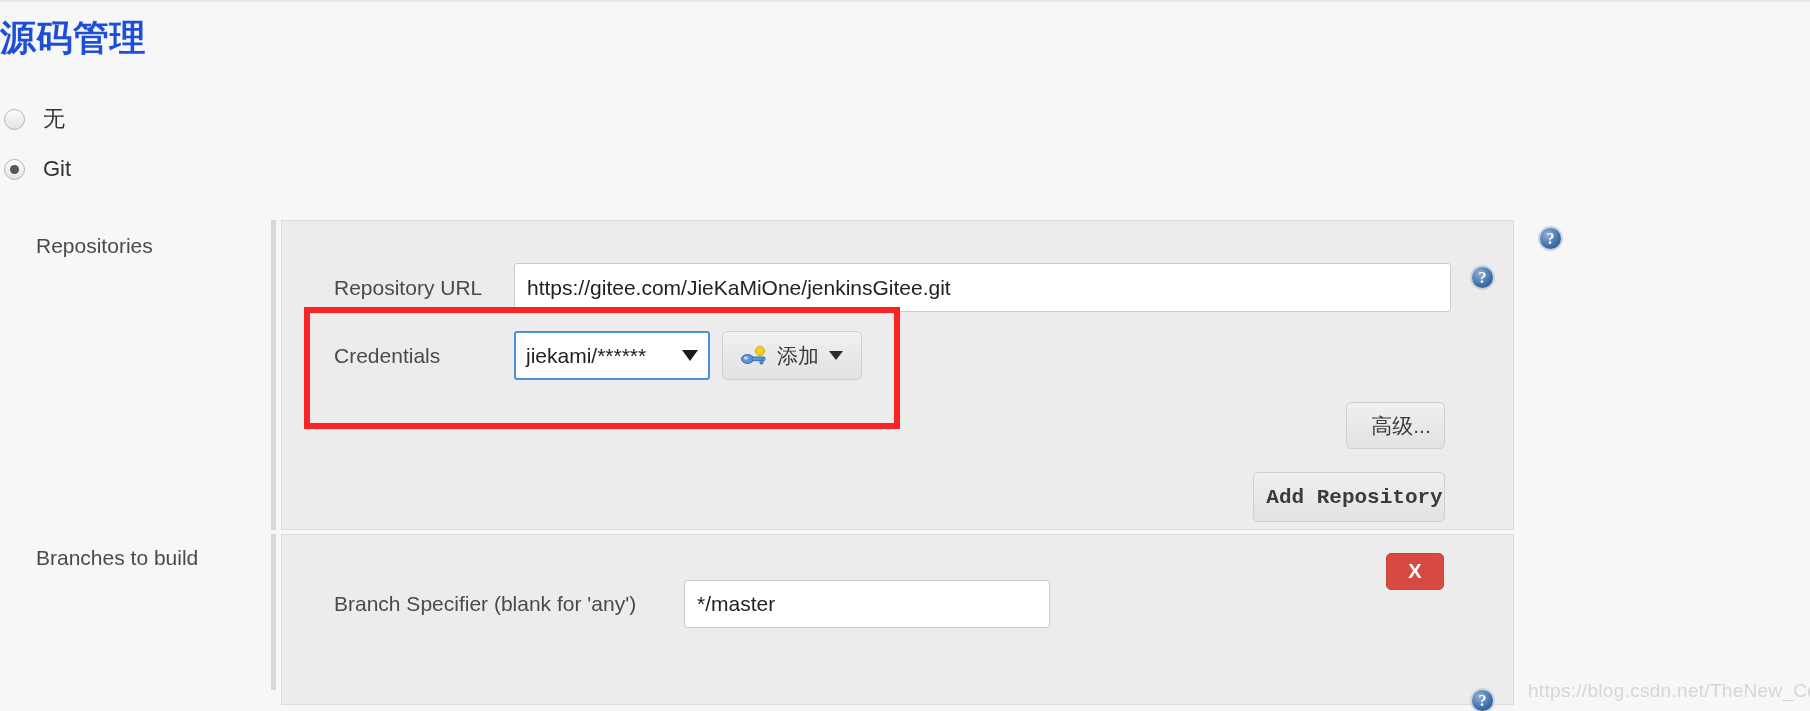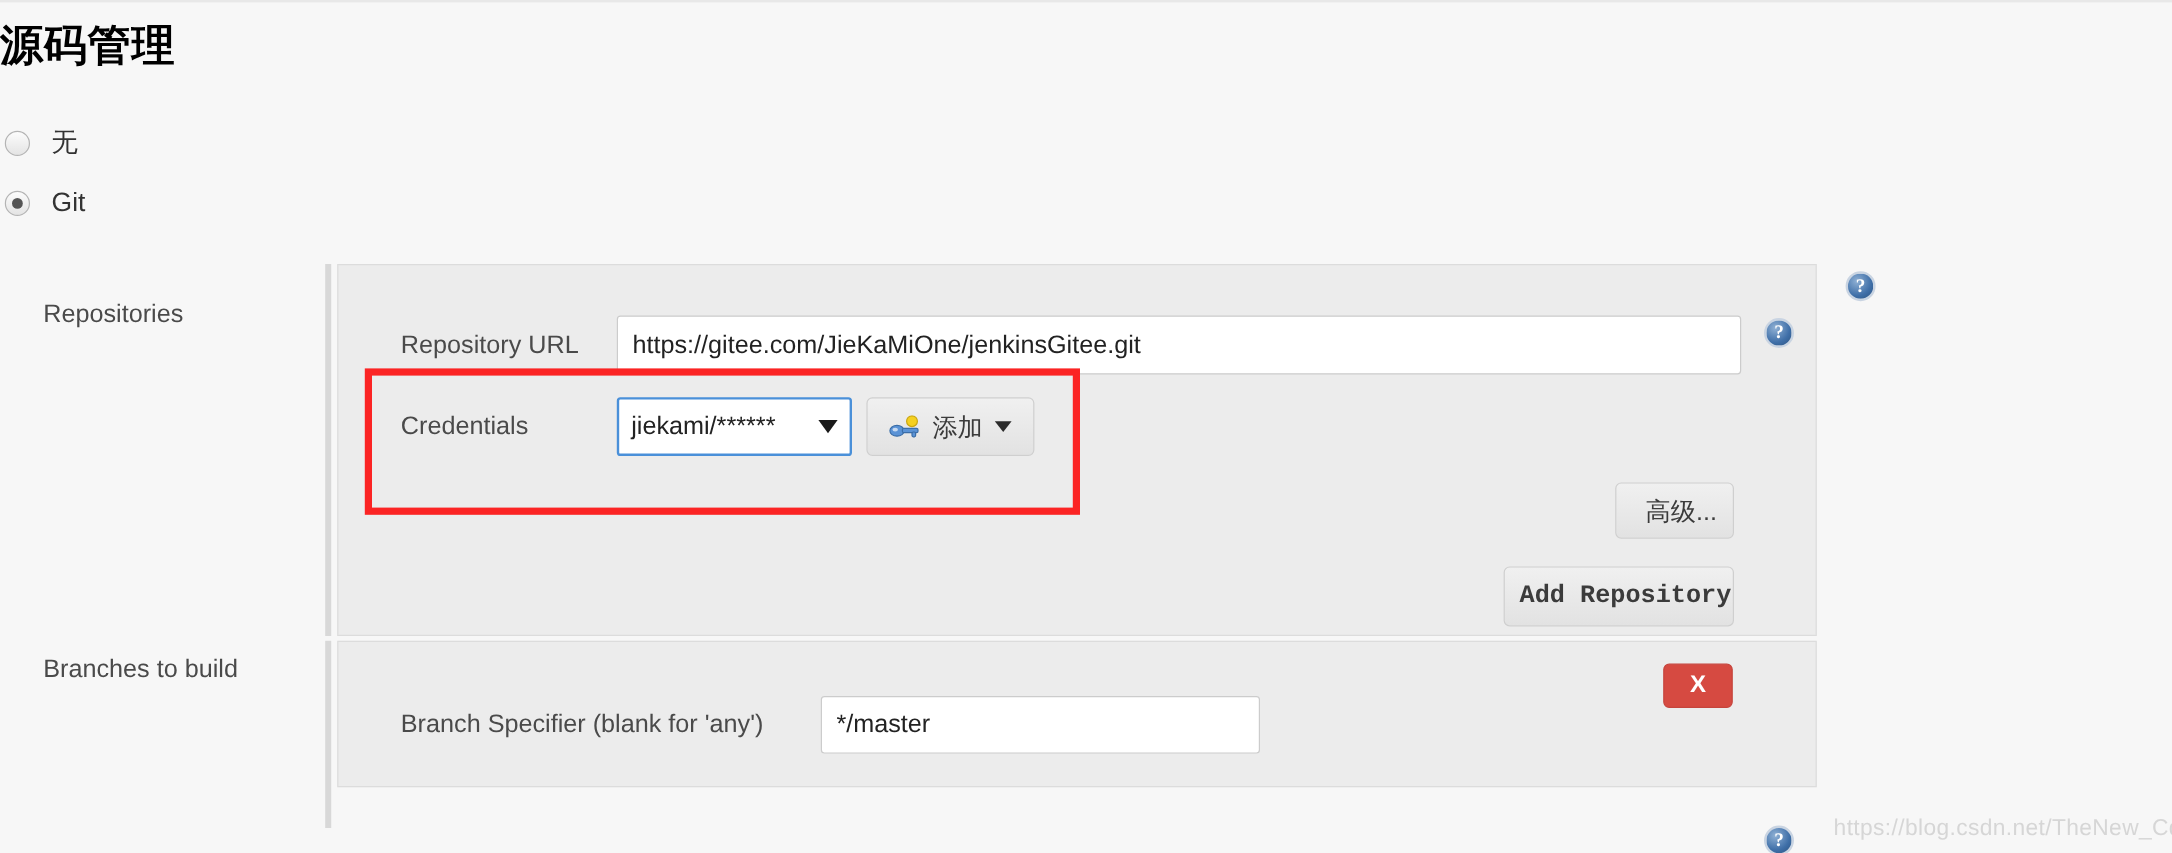--- a/index.html
+++ b/index.html
@@ -25,21 +25,21 @@
     background: #e8e8e8;
   }
 
   
   .page-title {
     position: absolute;
     top: 14px;
     left: 0px;
     font-size: 36px;
     font-weight: bold;
-    color: #000000;
+    color: #1d4ed8;
     letter-spacing: 0.5px;
     white-space: nowrap;
   }
 
   
   .radio-row {
     position: absolute;
     left: 4px;
     display: flex;
     align-items: center;
@@ -94,21 +94,21 @@
   }
   .panel {
     position: absolute;
     background: #ececec;
     border: 1px solid #dcdcdc;
     box-sizing: border-box;
   }
 
   
   #repositories-section { top: 216px; height: 320px; }
-  #repositories-section .section-label { top: 34px; }
+  #repositories-section .section-label { top: 18px; }
   #repositories-section .section-divider { left: 271px; top: 4px; height: 310px; }
   #repositories-section .panel {
     left: 281px; top: 4px;
     width: 1233px; height: 310px;
   }
 
   .field-row {
     position: absolute;
     display: flex;
     align-items: center;
@@ -239,21 +239,21 @@
     color: #3b3b3b;
     font-family: Liberation Mono, monospace;
   }
 
   
   #branches-section { top: 534px; height: 156px; }
   #branches-section .section-label { top: 12px; }
   #branches-section .section-divider { left: 271px; top: 0px; height: 156px; }
   #branches-section .panel {
     left: 281px; top: 0px;
-    width: 1233px; height: 122px;
+    width: 1233px; height: 171px;
   }
   #branch-spec-row {
     left: 52px;
     top: 45px;
   }
   #branch-spec-row .field-label { width: 350px; }
   #branch-spec-input {
     width: 366px;
     height: 48px;
     line-height: 46px;

